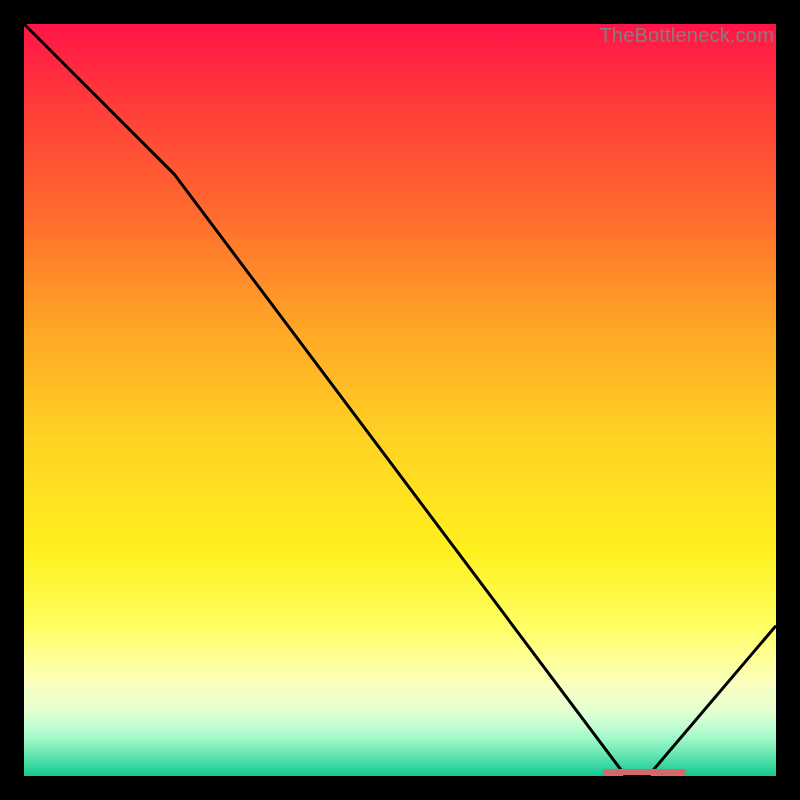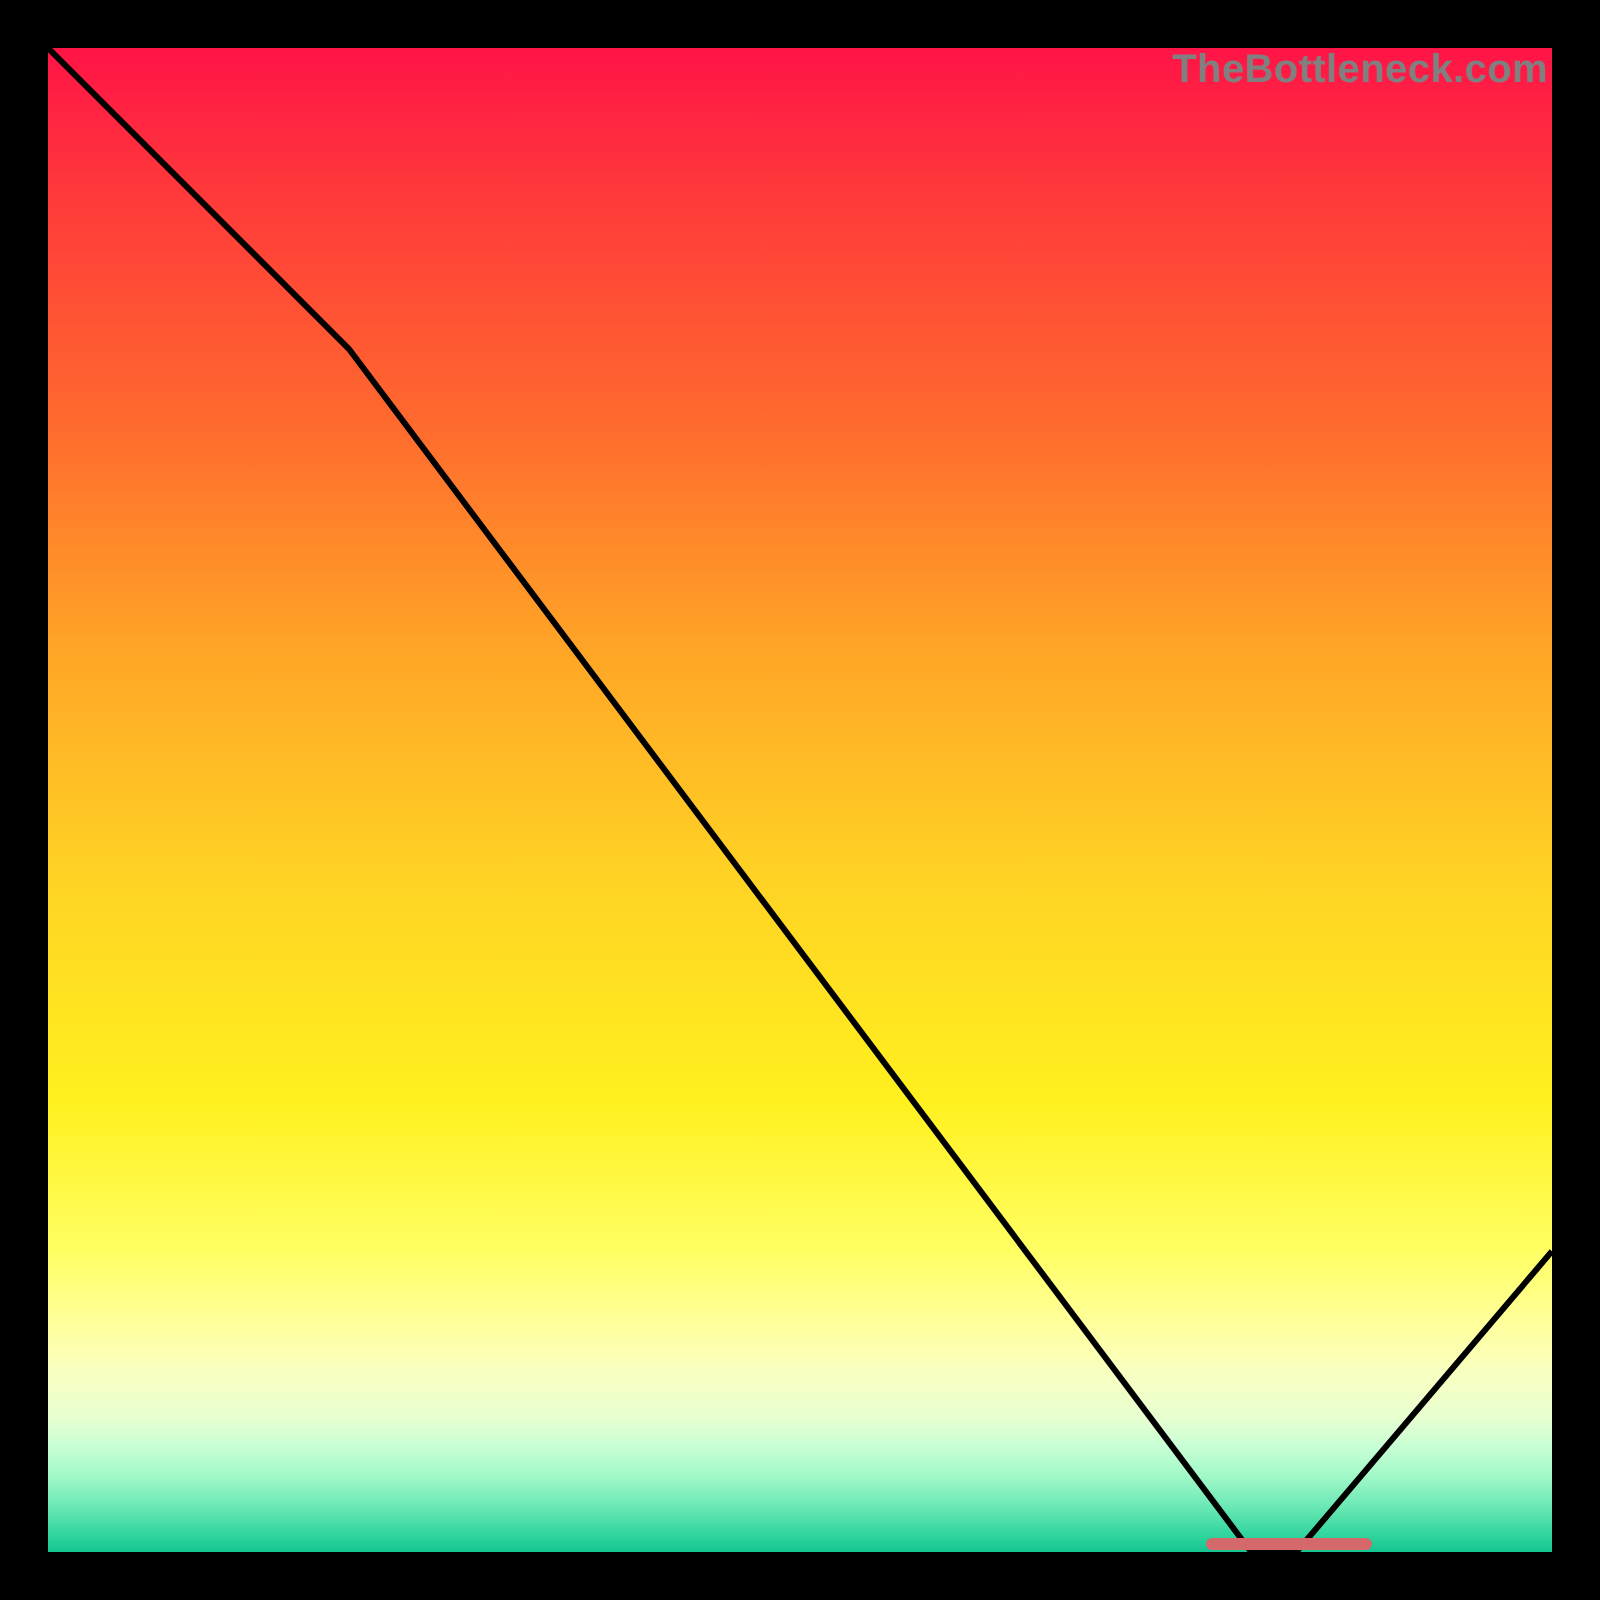--- a/index.html
+++ b/index.html
@@ -44,21 +44,21 @@
       #2ed39c 99%,
       #14c592 100%
     );
   }
   .watermark {
     position: absolute;
     top: 0px;
     right: 2px;
     color: #808080;
     font-size: 20px;
-    font-weight: 700;
+    font-weight: 400;
     letter-spacing: 0.2px;
     z-index: 5;
     pointer-events: none;
   }
   svg.curve {
     position: absolute;
     left: 0;
     top: 0;
     width: 752px;
     height: 752px;

